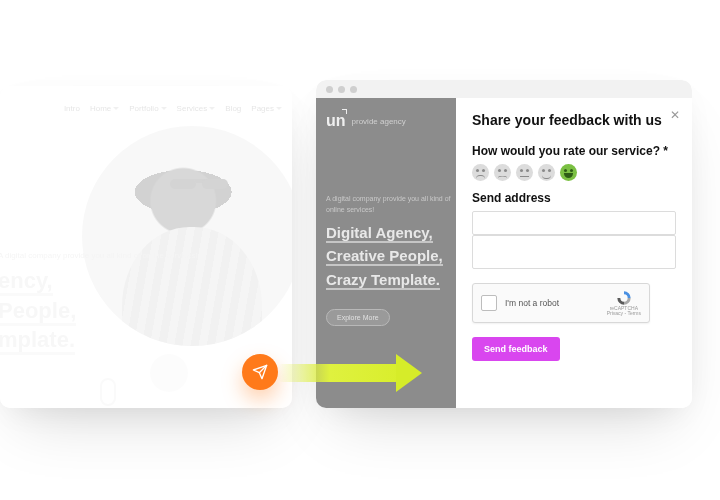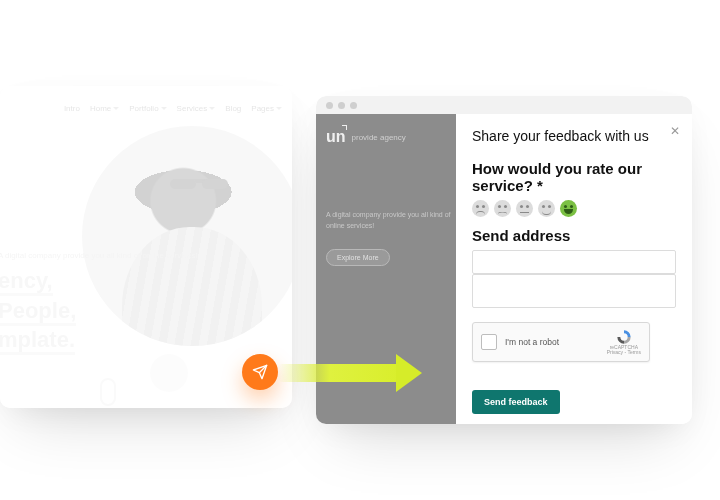--- a/index.html
+++ b/index.html
@@ -29,54 +29,54 @@
   .fab{position:absolute;left:242px;top:354px;width:36px;height:36px;border-radius:50%;background:#ff7a1a;display:flex;align-items:center;justify-content:center;box-shadow:0 10px 20px rgba(255,122,26,.35);z-index:6}
   .fab svg{width:16px;height:16px;stroke:#fff;fill:none;stroke-width:2;stroke-linejoin:round;stroke-linecap:round}
   .thumb{position:absolute;left:150px;top:268px;width:38px;height:38px;border-radius:50%;background:#f1f1f1;z-index:2}
   .thumb2{position:absolute;left:100px;top:292px;width:16px;height:28px;border:2px solid #e6e6e6;border-radius:10px;z-index:2}
   
   .arrow{position:absolute;left:278px;top:356px;width:160px;height:34px;z-index:5}
   .arrow .bar{position:absolute;left:0;top:8px;width:130px;height:18px;
     background:linear-gradient(90deg,rgba(224,243,64,0) 0%,#dff13f 40%,#d8ee2a 100%);border-radius:4px}
   .arrow .head{position:absolute;left:118px;top:-2px;width:0;height:0;border:19px solid transparent;border-left:26px solid #d6ec29;border-right:0}
   
-  .right{left:316px;top:96px;width:376px;height:328px;overflow:hidden}
+  .right{left:316px;top:80px;width:376px;height:328px;overflow:hidden}
   .chrome{height:18px;background:#f2f2f2;border-radius:10px 10px 0 0;display:flex;align-items:center;gap:5px;padding-left:10px}
   .chrome i{width:7px;height:7px;border-radius:50%;background:#cfcfcf;display:block}
   .rbody{display:flex;height:calc(100% - 18px)}
   .bg{width:140px;background:#8c8c8c;position:relative;color:#d9d9d9;padding:14px 0 0 10px;overflow:hidden}
   .bg .logo{display:flex;align-items:center;gap:6px;font-size:8px;color:#d0d0d0}
   .bg .logo b{font-size:16px;color:#efefef;position:relative;font-weight:800}
   .bg .logo b::after{content:"";position:absolute;right:-1px;top:-3px;width:4px;height:4px;border-top:1.5px solid #efefef;border-right:1.5px solid #efefef}
   .bg .tag{font-size:7px;color:#c9c9c9;margin-top:64px;line-height:1.5}
   .bg h2{margin-top:6px;font-size:15px;font-weight:800;color:#e8e8e8;line-height:1.55}
   .bg h2 span{border-bottom:2px solid #c6c6c6}
   .bg .btn{margin-top:18px;display:inline-block;font-size:7px;background:#9a9a9a;border:1px solid #b8b8b8;color:#e0e0e0;border-radius:12px;padding:4px 10px}
   .panel{flex:1;background:#fff;padding:14px 16px 12px 16px;position:relative}
   .close{position:absolute;top:10px;right:12px;color:#9a9a9a;font-size:12px}
-  .panel h3{font-size:14px;font-weight:400;color:#111;margin-bottom:16px}
-  .lbl{font-size:15px;font-weight:700;color:#111;margin:10px 0 6px}
+  .panel h3{font-size:14px;font-weight:700;color:#111;margin-bottom:16px}
+  .lbl{font-size:12px;font-weight:700;color:#111;margin:10px 0 6px}
   .faces{display:flex;gap:5px;margin-bottom:10px}
   .face{width:17px;height:17px;border-radius:50%;background:#dcdcdc;position:relative}
   .face::before{content:"";position:absolute;left:4px;top:5px;width:3px;height:3px;border-radius:50%;background:#8a8a8a;box-shadow:6px 0 #8a8a8a}
   .face::after{content:"";position:absolute;left:4px;top:11px;width:9px;height:3px;border-radius:0 0 6px 6px;border-bottom:1.5px solid #8a8a8a}
   .face.f1::after{border:0;border-top:1.5px solid #8a8a8a;border-radius:6px 6px 0 0;top:11px}
   .face.f2::after{border:0;border-top:1.5px solid #8a8a8a;border-radius:6px 6px 0 0;top:11px;transform:scaleY(.6)}
   .face.f3::after{border:0;height:0;border-top:1.5px solid #8a8a8a;top:12px;border-radius:0}
   .face.sel{background:#7bc043}
   .face.sel::before{background:#2e5d16;box-shadow:6px 0 #2e5d16}
   .face.sel::after{border:0;background:#2e5d16;height:5px;width:9px;border-radius:0 0 10px 10px;top:9px}
   .inp{width:100%;height:24px;border:1px solid #dcdcdc;border-radius:2px;background:#fff}
   .ta{height:34px}
   .captcha{margin-top:14px;width:178px;height:40px;border:1px solid #d8d8d8;border-radius:3px;box-shadow:0 1px 2px rgba(0,0,0,.06);display:flex;align-items:center;padding:0 8px;gap:8px;background:#fafafa}
   .captcha .cb{width:16px;height:16px;border:1.5px solid #bdbdbd;border-radius:2px;background:#fff}
   .captcha .t{font-size:8.5px;color:#555;flex:1}
   .captcha .r{display:flex;flex-direction:column;align-items:center;font-size:5px;color:#9a9a9a;line-height:1.1}
   .captcha .r svg{width:18px;height:16px}
-  .send{margin-top:28px;display:inline-block;background:#0f766e;color:#fff;font-size:9px;font-weight:600;padding:7px 12px;border-radius:3px}
+  .send{margin-top:14px;display:inline-block;background:#d946ef;color:#fff;font-size:9px;font-weight:600;padding:7px 12px;border-radius:3px}
 </style>
 </head>
 <body>
 
 <div class="stage">
 
   <div class="card left">
     <div class="lnav">
       <span>Intro</span>
       <span class="car">Home</span>
@@ -115,20 +115,25 @@
         <i></i>
         <i></i>
       </div>
     <div class="rbody">
       <div class="bg">
         <div class="logo">
           <b>un</b>
             <span>provide agency</span>
         </div>
         <div class="tag">A digital company provide you all kind of online services!</div>
+        <h2>
+          <span>Digital Agency,</span><br>
+          <span>Creative People,</span><br>
+          <span>Crazy Template.</span>
+        </h2>
         <span class="btn">Explore More</span>
       </div>
 
       <div class="panel">
         <div class="close">✕</div>
         <h3>Share your feedback with us</h3>
 
         <div class="lbl">How would you rate our service? *</div>
         <div class="faces">
           <div class="face f1"></div>

